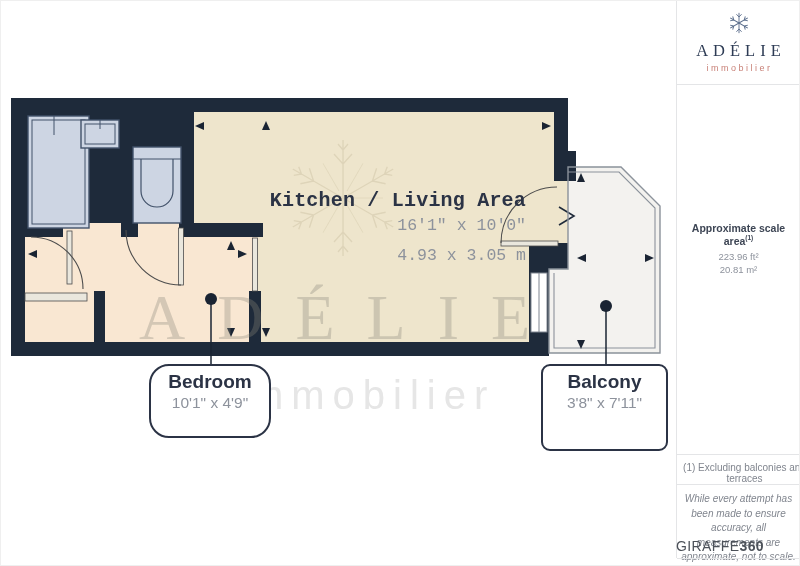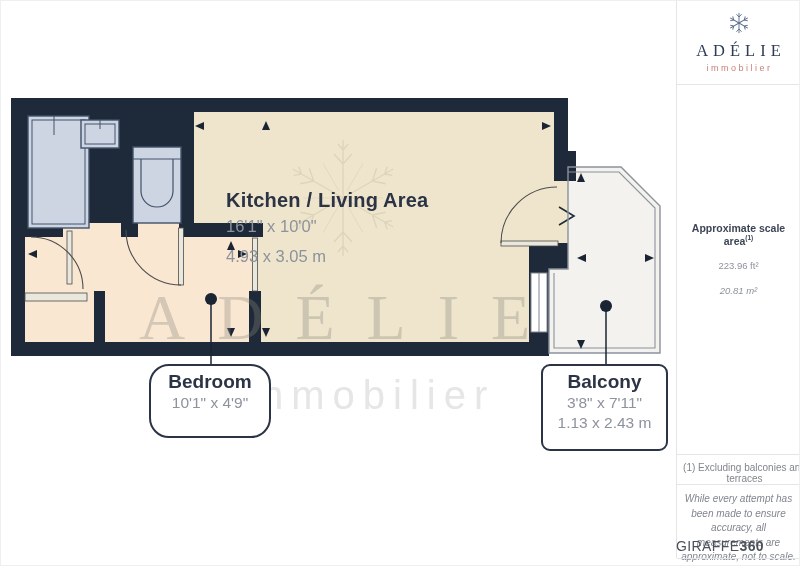--- a/index.html
+++ b/index.html
@@ -7,41 +7,41 @@
         font-family:"Liberation Sans",sans-serif;border:1px solid #efefef;box-sizing:border-box;}
   .plan-svg{position:absolute;left:0;top:0;z-index:1;}
   
   .wm-brand{position:absolute;left:138px;top:280px;z-index:2;
     font-family:"Liberation Serif",serif;font-size:64px;letter-spacing:32px;
     color:rgba(138,134,122,0.33);white-space:nowrap;}
   .wm-tagline{position:absolute;left:232px;top:372px;z-index:2;
     font-family:"Liberation Sans",sans-serif;font-weight:400;font-size:40px;letter-spacing:8px;
     color:#e6e6e6;white-space:nowrap;}
   
-  .kitchen-label{position:absolute;left:225px;top:188px;width:300px;text-align:left;z-index:3;}
+  .kitchen-label{position:absolute;left:225px;top:188px;width:300px;text-align:right;z-index:3;font-family:Liberation Mono, monospace;}
   .room-title{font-size:20px;font-weight:700;color:#2b3345;letter-spacing:.2px;}
   .room-dim{font-size:16.5px;color:#8d929c;line-height:22px;margin-top:3px;}
   .label-box{position:absolute;z-index:4;background:#fff;border:2px solid #2b3345;border-radius:9px;
     text-align:center;padding-top:5px;box-sizing:border-box;}
   .bedroom-box{left:148px;top:363px;width:122px;height:74px;border-radius:20px;}
   .balcony-box{left:540px;top:363px;width:127px;height:87px;}
   .box-title{font-size:19px;font-weight:700;color:#2b3345;}
   .box-dim{font-size:15.5px;color:#8d929c;line-height:20px;}
   
   .sidebar{position:absolute;left:675px;top:0;width:125px;height:566px;z-index:5;}
   .sb-vline{position:absolute;left:0;top:0;width:1px;height:557px;background:#e4e5e7;}
   .sb-hline{position:absolute;left:1px;width:124px;height:1px;background:#e4e5e7;}
   .logo-block{position:absolute;left:0;top:10px;width:125px;text-align:center;}
   .logo-brand{font-family:"Liberation Serif",serif;font-size:16.5px;letter-spacing:5px;
     color:#2e3c55;margin-top:2px;padding-left:5px;}
   .logo-tagline{font-size:9px;letter-spacing:2.5px;color:#c88077;margin-top:2px;padding-left:2px;}
   .area-block{position:absolute;left:0;top:221px;width:125px;text-align:center;}
   .area-title{font-size:10.5px;font-weight:700;color:#3d4554;}
   .area-title sup{font-size:6.5px;}
-  .area-val{font-size:9.5px;color:#8d929c;line-height:13px;margin-top:12px;}
+  .area-val{font-size:9.5px;color:#8d929c;line-height:13px;margin-top:3px;}
   .footnote{position:absolute;left:0;top:461px;width:125px;text-align:center;
     font-size:10px;color:#80858e;padding-left:6px;}
   .disclaimer{position:absolute;left:3px;top:491px;width:119px;text-align:center;
     font-size:10px;line-height:1.45;color:#80858e;font-style:italic;}
   .vendor{position:absolute;left:0;top:537px;width:105px;text-align:left;
     font-size:14px;color:#4c5159;letter-spacing:.4px;}
   .vendor .b{font-weight:700;}
 </style>
 </head>
 <body>
@@ -171,21 +171,20 @@
   </div>
 
   <div class="label-box bedroom-box">
     <div class="box-title">Bedroom</div>
     <div class="box-dim">10'1" x 4'9"</div>
   </div>
 
   <div class="label-box balcony-box">
     <div class="box-title">Balcony</div>
     <div class="box-dim">3'8" x 7'11"</div>
-    <div class="box-dim">1.13 x 2.43 m</div>
   </div>
 
   <div class="sidebar">
     <div class="sb-vline"></div>
 
     <div class="logo-block">
       <svg width="24" height="24" viewBox="-13 -13 26 26" stroke="#5b6e8c" stroke-width="1" fill="none">
         <g>
             <path d="M0,0 L0,-11 M0,-6.5 L-2.8,-9.5 M0,-6.5 L2.8,-9.5"></path>
           </g>
@@ -207,21 +206,21 @@
       </svg>
       <div class="logo-brand">ADÉLIE</div>
       <div class="logo-tagline">immobilier</div>
     </div>
 
     <div class="sb-hline" style="top:83px;"></div>
 
     <div class="area-block">
       <div class="area-title"><span>Approximate scale area</span><sup>(1)</sup></div>
       <div class="area-val">223.96 ft²</div>
-      <div class="area-val" style="margin-top:12px;font-style:italic;">20.81 m²</div>
+      <div class="area-val" style="margin-top:0;">20.81 m²</div>
     </div>
 
     <div class="sb-hline" style="top:453px;"></div>
     <div class="footnote">(1) Excluding balconies and terraces</div>
     <div class="sb-hline" style="top:483px;"></div>
 
     <div class="disclaimer">While every attempt has been made to ensure accuracy, all measurements are approximate, not to scale. This floor plan is for illustrative purposes only.</div>
 
     <div class="vendor"><span>GIRAFFE</span><span class="b">360</span></div>
 

